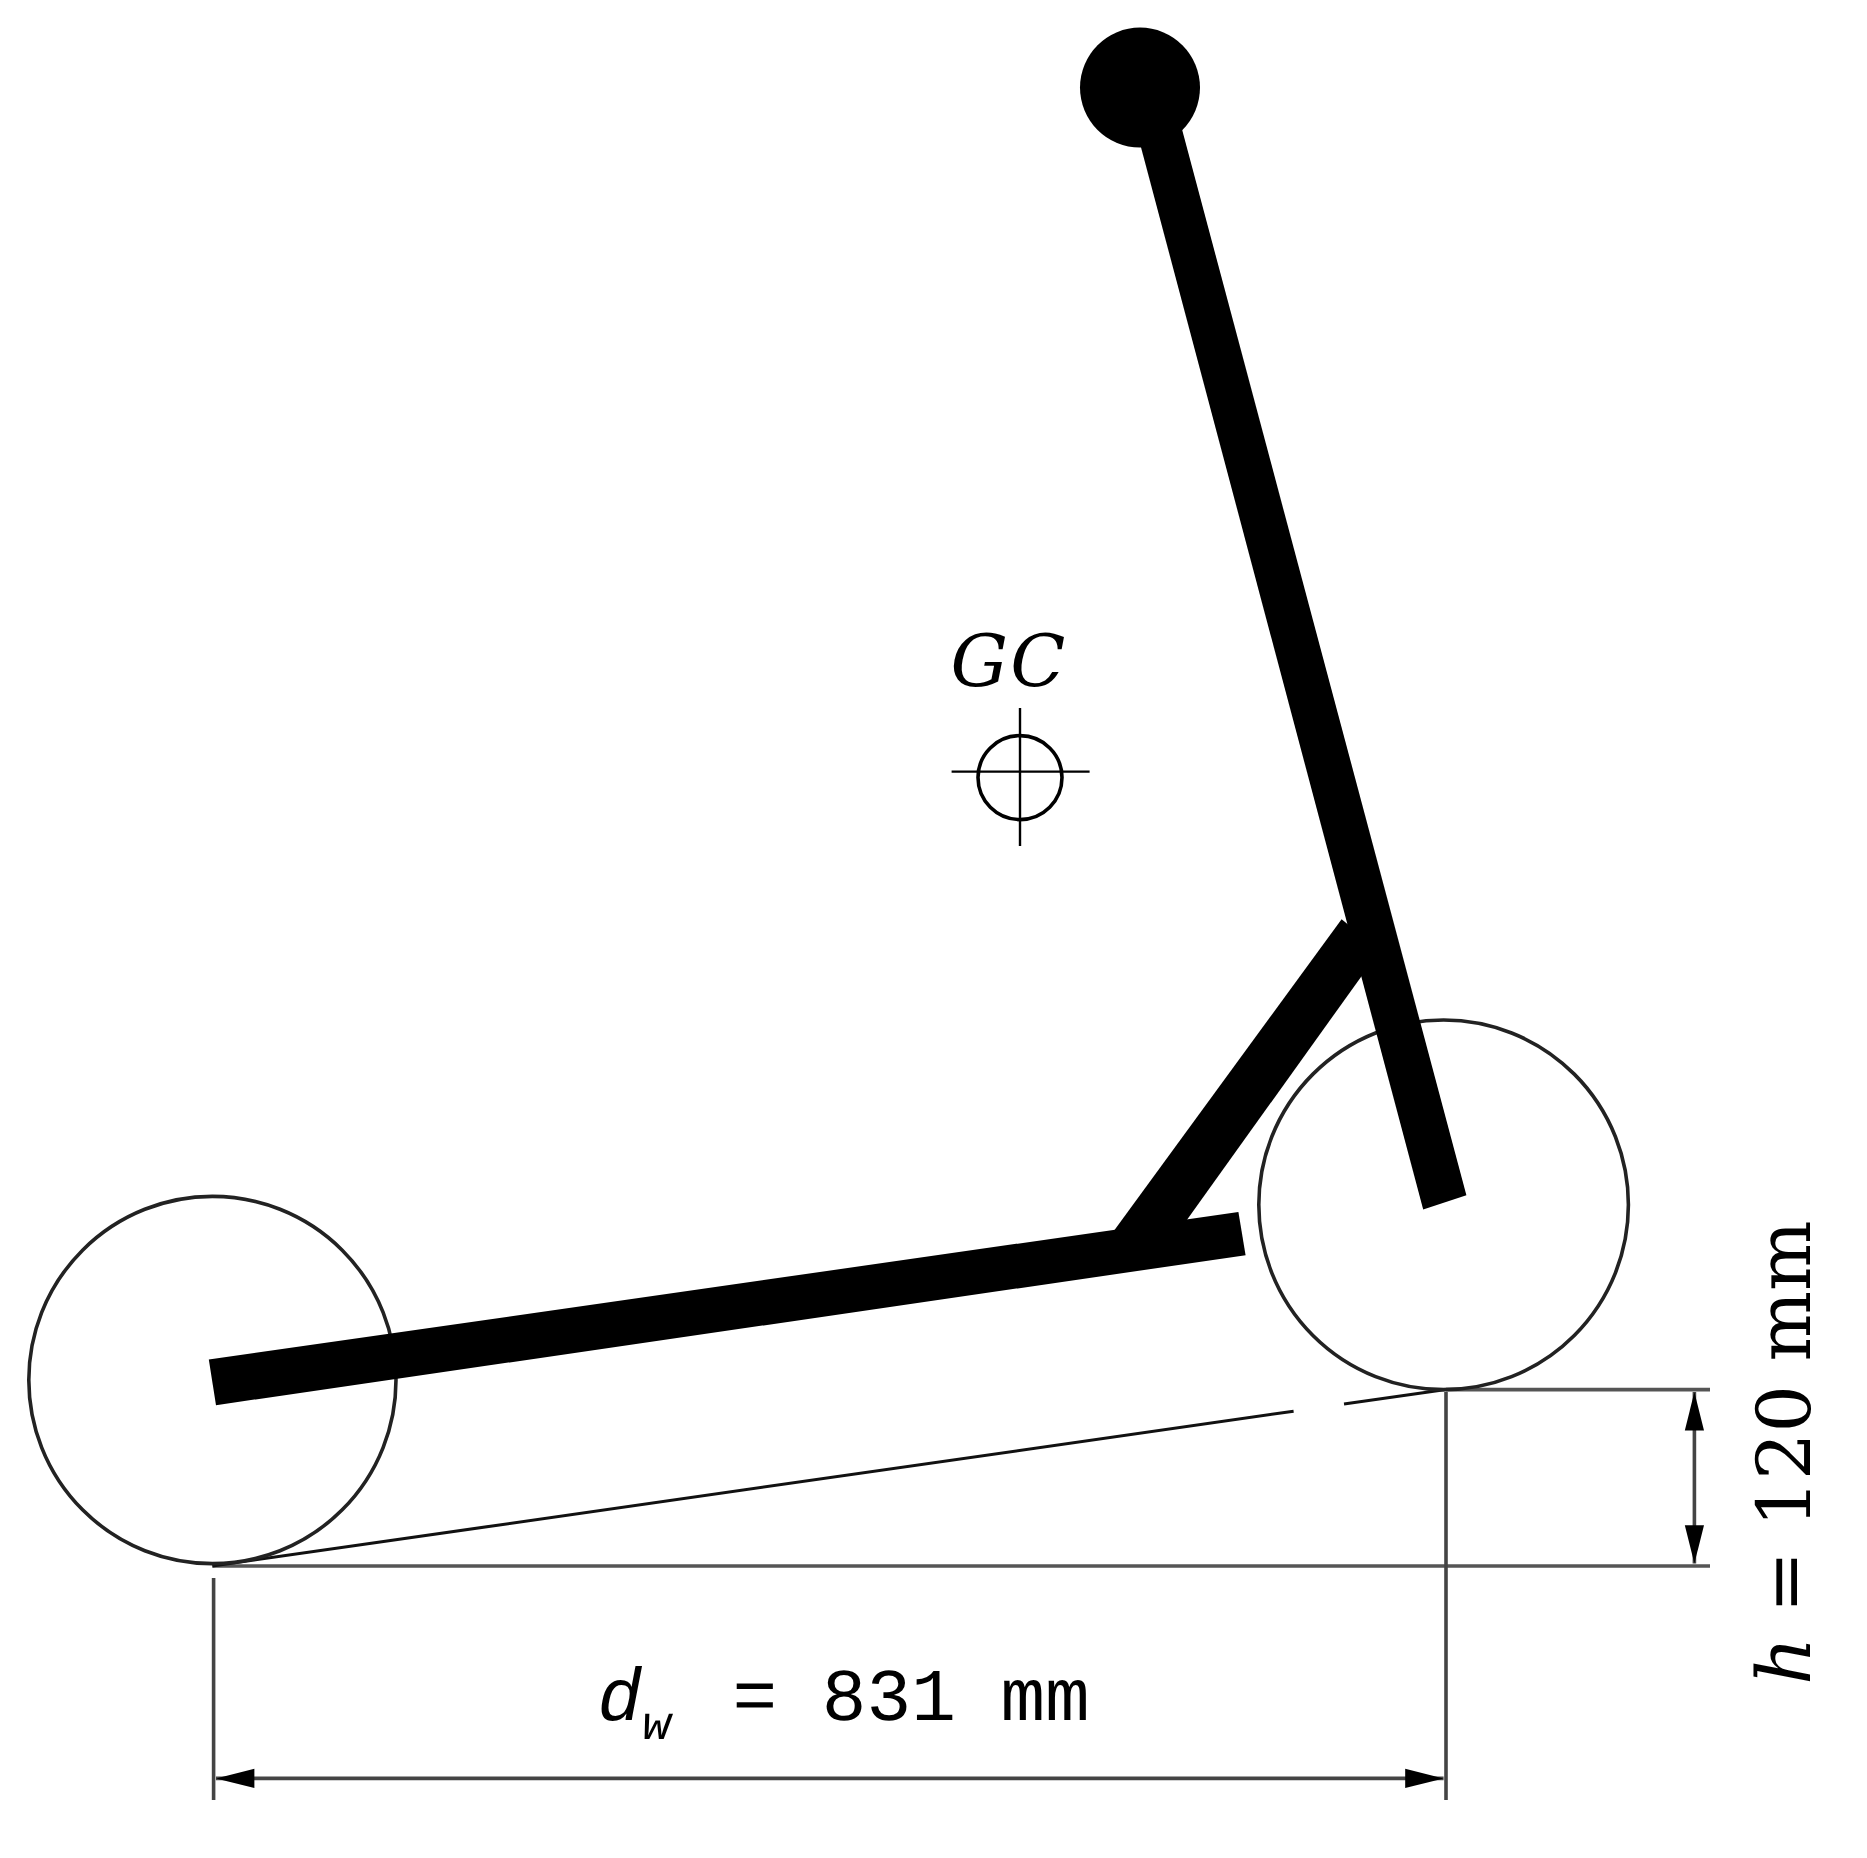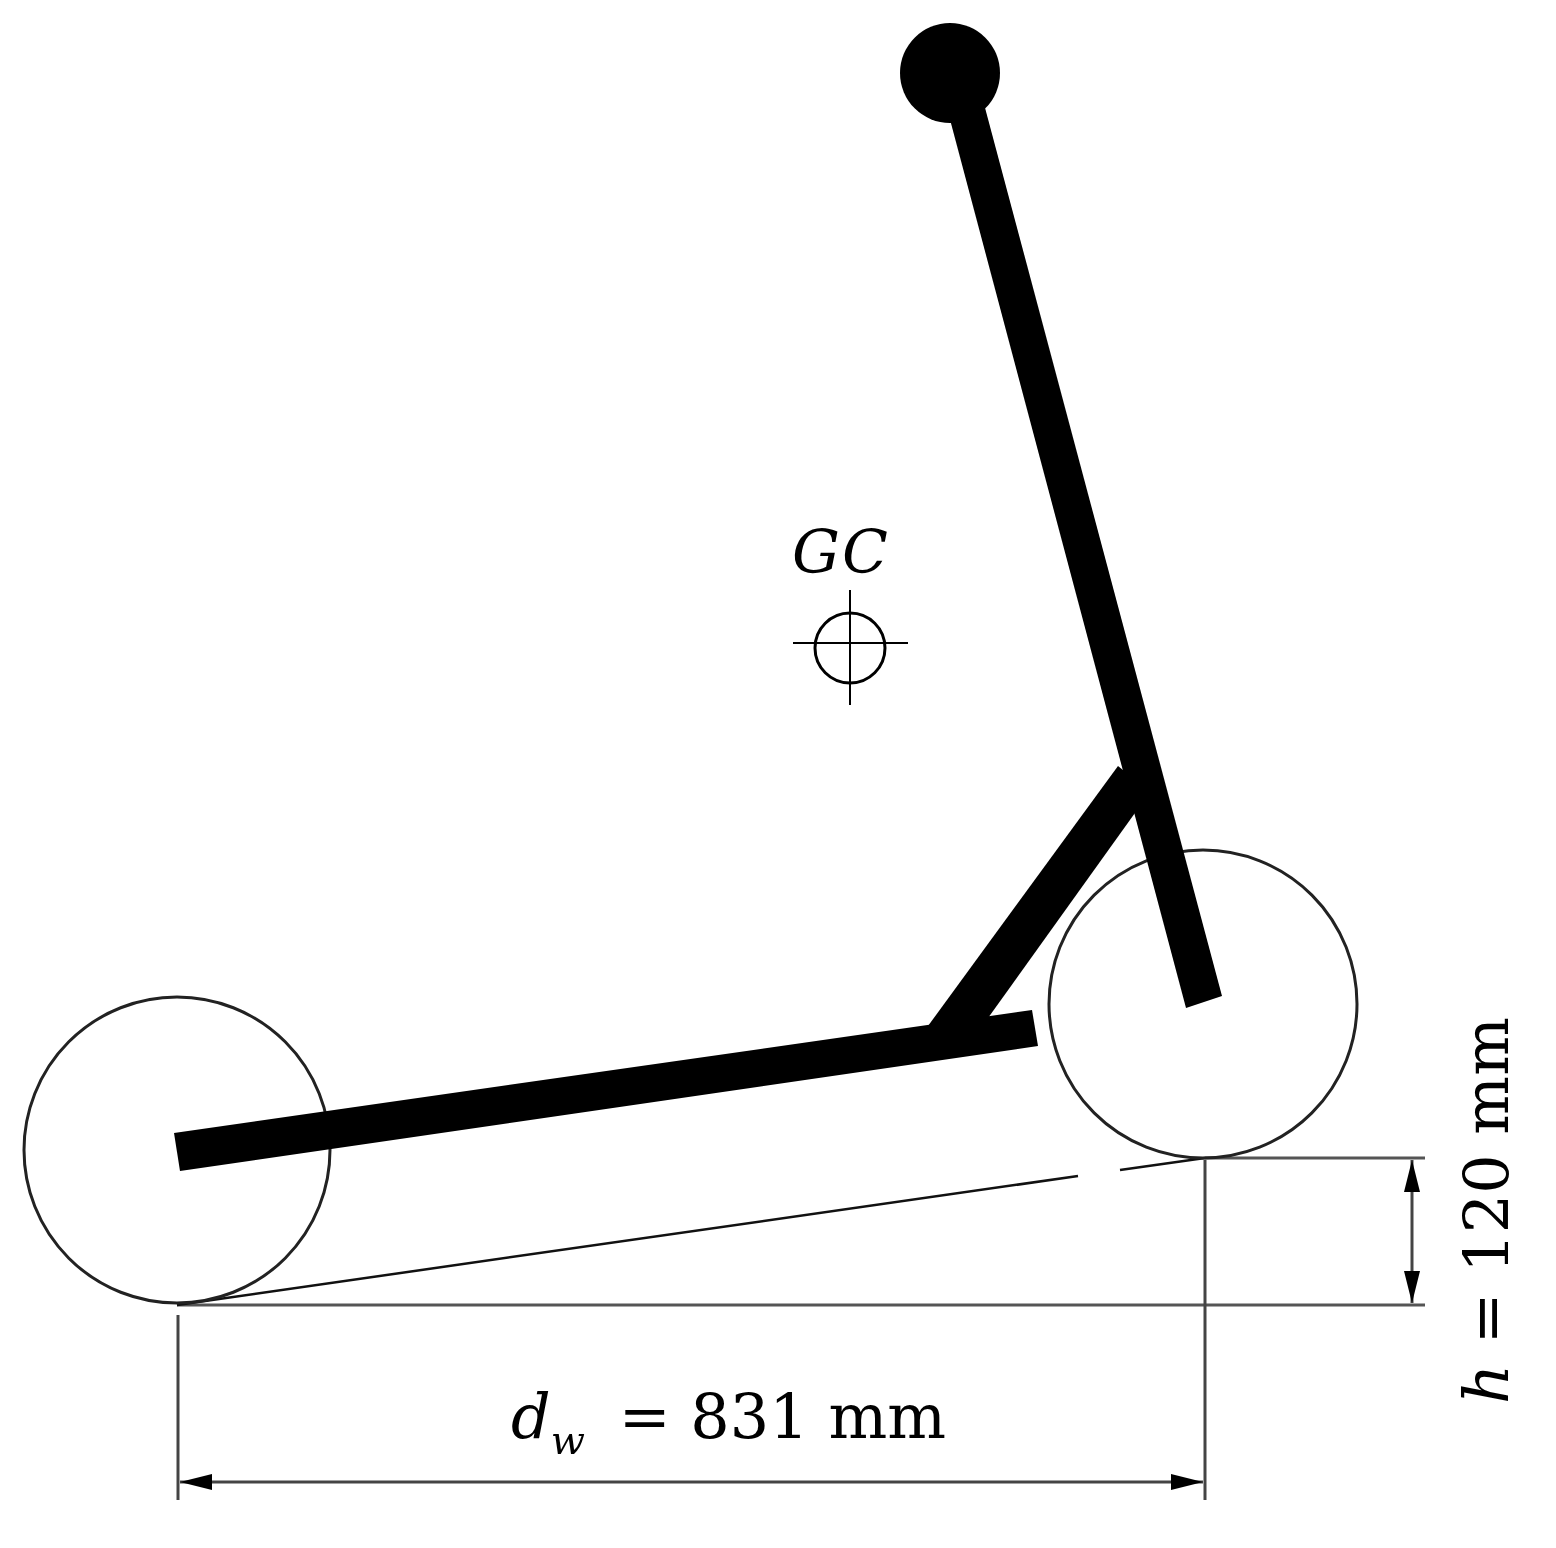--- a/index.html
+++ b/index.html
@@ -28,23 +28,24 @@
       line-height: 1;
     }
     .gc-label {
       left: 792px;
       top: 522px;
       font-size: 60px;
       font-style: italic;
       letter-spacing: 2px;
     }
     .dw-label {
-      left: 511px;
+      left: 498px;
       top: 1386px;
       font-size: 62px;
+      font-family: Liberation Mono, monospace;
     }
     .dw-label .var {
       font-style: italic;
     }
     .dw-label .sub {
       font-style: italic;
       font-size: 40px;
       position: relative;
       top: 16px;
       margin-right: 14px;

